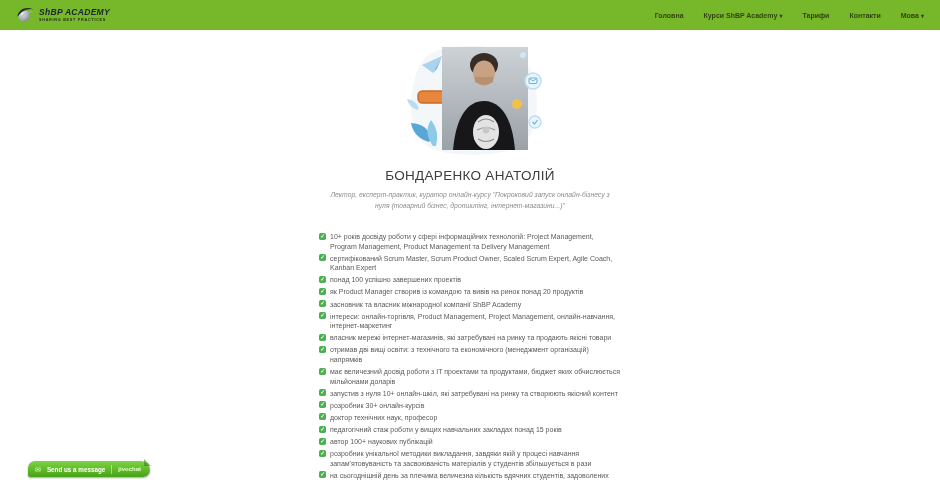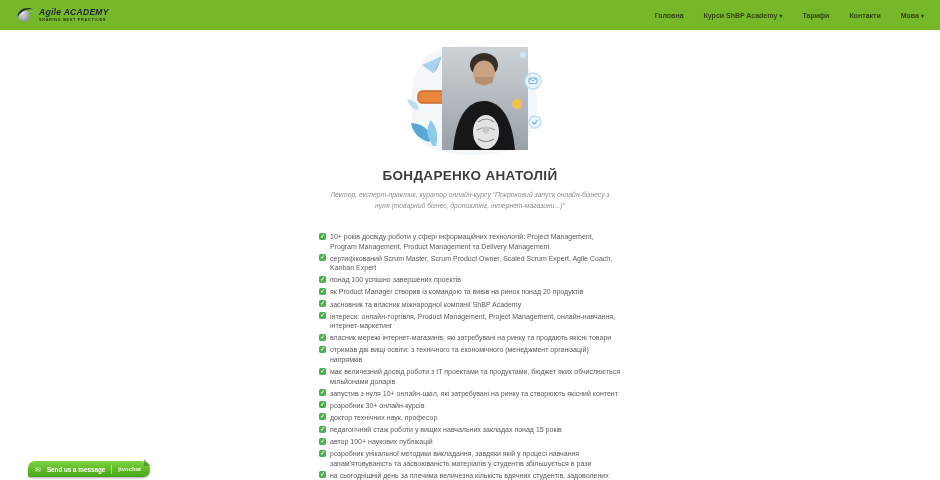--- a/index.html
+++ b/index.html
@@ -24,21 +24,21 @@
   .logo-text { display: flex; flex-direction: column; line-height: 1.1; }
   .logo-name { font-size: 8.5px; font-weight: bold; font-style: italic; color: #1c2430; letter-spacing: .3px; }
   .logo-tagline { font-size: 3.8px; font-weight: bold; color: #22301a; letter-spacing: .7px; }
   .nav { display: flex; align-items: center; gap: 20px; }
   .nav-item { font-size: 7px; font-weight: bold; color: #33430f; cursor: pointer; white-space: nowrap; }
   .caret { font-size: 6px; margin-left: 2px; }
   
   .content { width: 302px; margin: 0 auto; }
   .figure-wrap { width: 150px; height: 112px; margin: 16px auto 0; position: relative; }
   .page-title {
-    text-align: center; font-size: 13.5px; font-weight: bold;
+    text-align: center; font-size: 13.5px; font-weight: normal;
     color: #3d3d3d; margin-top: 10px; letter-spacing: .3px;
   }
   .subtitle {
     width: 286px; margin: 7px auto 0; text-align: center;
     font-size: 6.8px; font-style: italic; color: #8d8d8d; line-height: 1.55;
   }
   .achievements { margin-top: 21px; }
   .check-item { display: flex; align-items: flex-start; gap: 4px; margin-bottom: 2.6px; }
   .check-icon {
     flex: 0 0 auto; width: 7px; height: 7px; margin-top: .6px;
@@ -79,21 +79,21 @@
         <radialGradient id="lg" cx="35%" cy="30%" r="80%">
           <stop offset="0" stop-color="#e8ecef"></stop>
             <stop offset="1" stop-color="#7d858c"></stop>
         </radialGradient>
       </defs>
       <circle cx="9" cy="11" r="6.5" fill="url(#lg)"></circle>
       <path d="M2,12 C6,5 15,2 19,4 C16,1 7,2 4,6 C2,8 1.5,10.5 2,12 Z" fill="#232b33"></path>
       <path d="M4,14 C8,9 14,6.5 18,6" stroke="#aab3ba" stroke-width="1" fill="none"></path>
     </svg>
     <div class="logo-text">
-      <span class="logo-name">Agile ACADEMY</span>
+      <span class="logo-name">ShBP ACADEMY</span>
       <span class="logo-tagline">SHARING BEST PRACTICES</span>
     </div>
   </div>
   <div class="nav">
 
       <span class="nav-item"><span>Головна</span></span>
 
       <span class="nav-item"><span>Курси ShBP Academy</span><span class="caret">▾</span></span>
 
       <span class="nav-item"><span>Тарифи</span></span>

